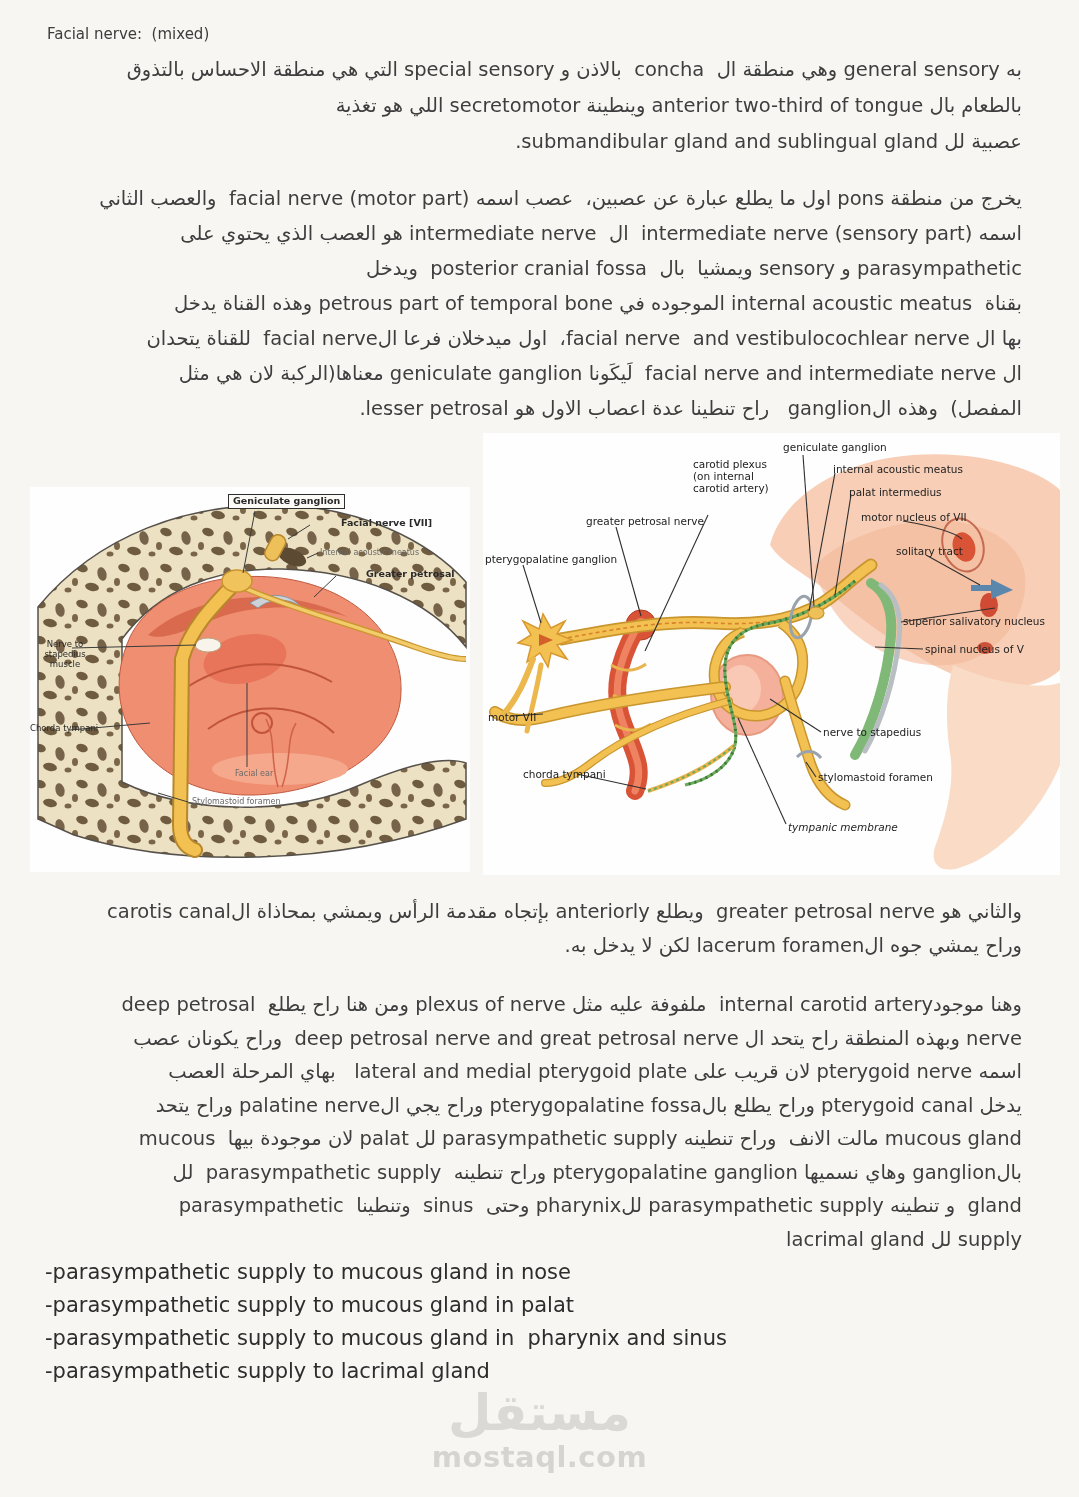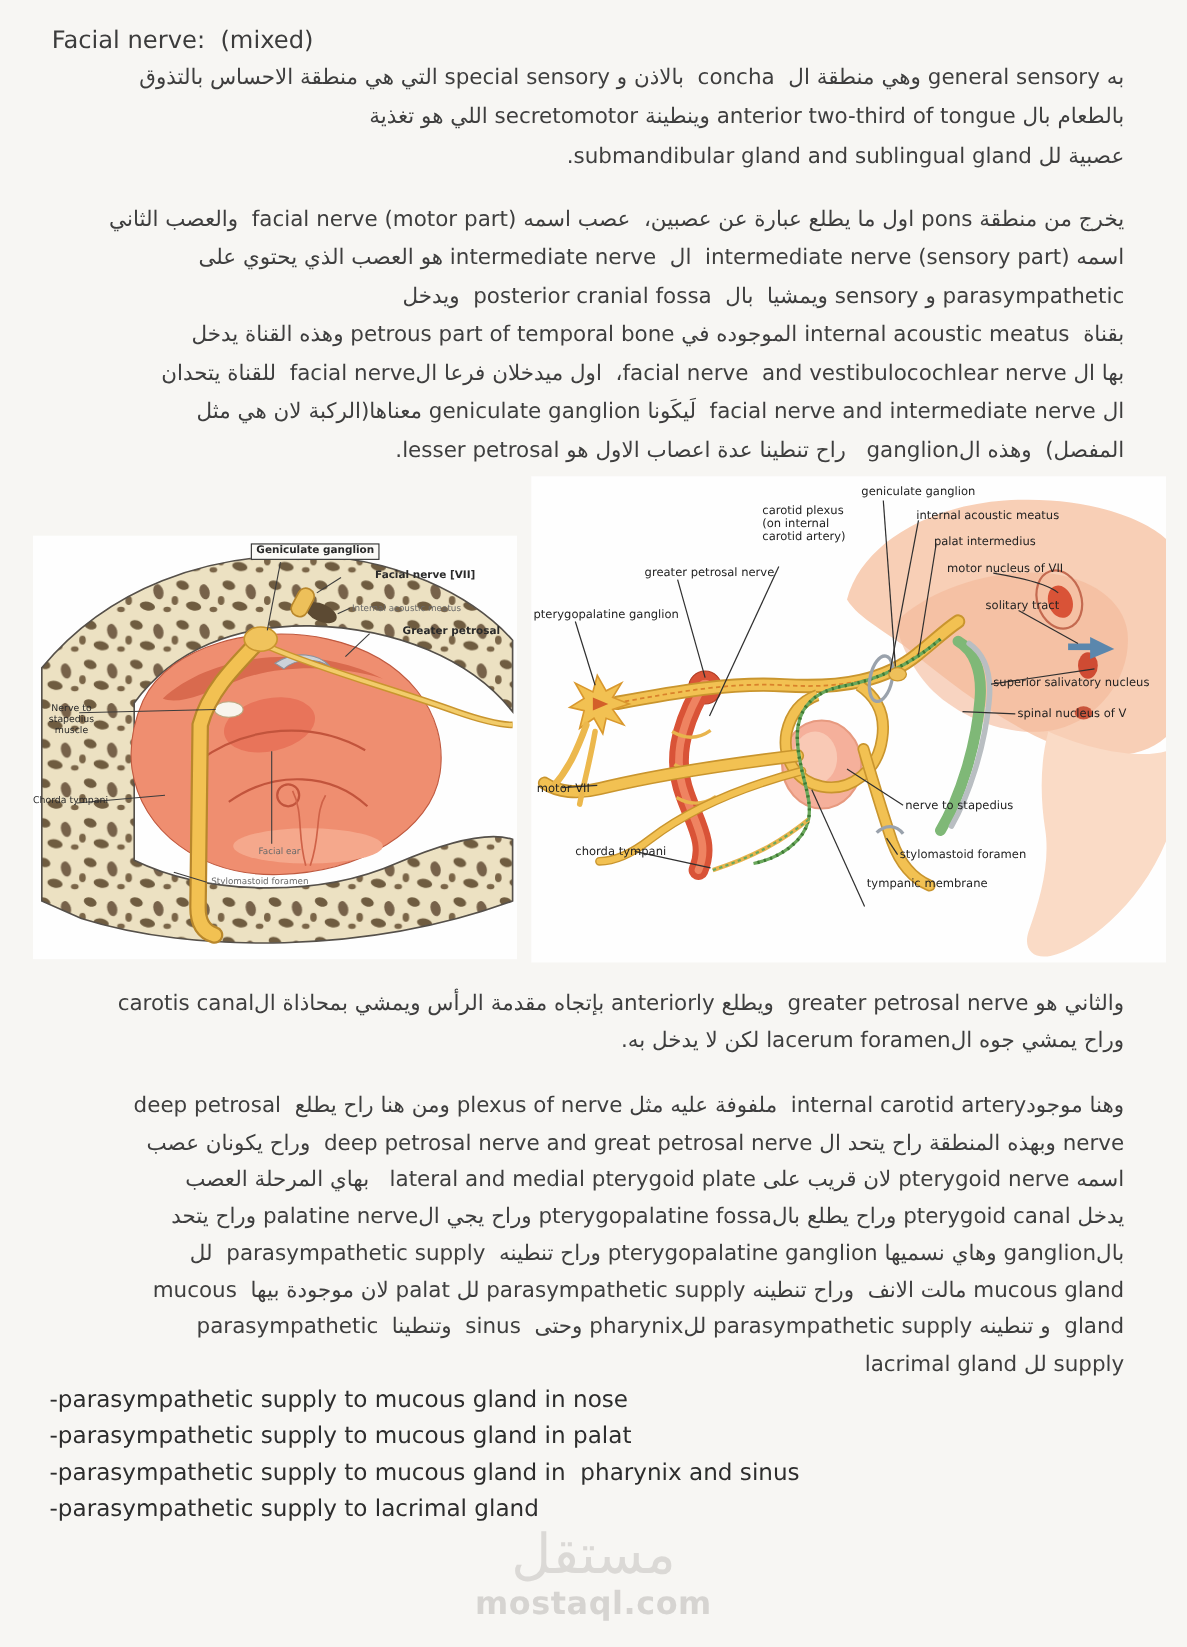--- a/index.html
+++ b/index.html
@@ -1,18 +1,18 @@
 <!DOCTYPE html>
 <html lang="ar"><head>
 <meta charset="utf-8">
 <style>
   html,body{margin:0;padding:0;}
   body{font-family:"DejaVu Sans","Liberation Sans",sans-serif;background:#f7f6f3;}
   .page{position:relative;width:1079px;height:1497px;background:#f7f6f3;overflow:hidden;}
-  .heading{position:absolute;left:47px;top:25px;font-size:22px;color:#3c3c3c;white-space:pre;}
+  .heading{position:absolute;left:47px;top:25px;font-size:15px;color:#3c3c3c;white-space:pre;}
   .para{position:absolute;right:57px;direction:rtl;text-align:right;color:#3e3e3e;font-size:19.5px;}
   .para .line{display:block;white-space:pre;}
   #p1{top:52px;line-height:36px;}
   #p2{top:181px;line-height:35px;}
   #p3{top:895px;line-height:34px;}
   #p4{top:988px;line-height:33.5px;}
   .supply-list{position:absolute;left:45px;top:1256px;font-size:21px;line-height:33px;color:#2d2d2d;}
   .supply-list .li{white-space:pre;}
   .figure{position:absolute;background:#fefefe;}
   #fig-left{left:30px;top:487px;width:440px;height:385px;}
@@ -20,21 +20,21 @@
   .figure svg{position:absolute;left:0;top:0;}
   .flabel{position:absolute;color:#2a2a2a;white-space:pre-line;line-height:1.15;z-index:3;}
   
   .lf{font-size:8.5px;}
   .lf.boxed{border:1.2px solid #2e2e2e;background:#fbfaf7;padding:1px 4px;font-size:9.5px;font-weight:600;}
   .lf.b{font-weight:600;font-size:9.5px;padding-left:28px;}
   .lf.gray{color:#6a6a6a;font-size:8px;}
   
   .rf{font-size:10.5px;color:#222;}
   .watermark{position:absolute;left:0;top:1388px;width:100%;text-align:center;z-index:2;}
-  .wm-logo{font-size:50px;font-weight:normal;color:#dbd9d6;line-height:1.0;}
+  .wm-logo{font-size:50px;font-weight:bold;color:#dbd9d6;line-height:1.0;}
   .wm-domain{font-size:29px;font-weight:bold;color:#d6d4d1;letter-spacing:.5px;margin-top:2px;}
 </style>
 </head>
 <body>
 
 <div class="page">
 
   <div class="heading">Facial nerve:  (mixed)</div>
 
   <div class="para" id="p1">
@@ -192,35 +192,35 @@
     <span class="flabel rf" style="left:103px;top:82px;">greater petrosal nerve</span>
     <span class="flabel rf" style="left:378px;top:78px;">motor nucleus of VII</span>
     <span class="flabel rf" style="left:413px;top:112px;">solitary tract</span>
     <span class="flabel rf" style="left:2px;top:120px;">pterygopalatine ganglion</span>
     <span class="flabel rf" style="left:420px;top:182px;">superior salivatory nucleus</span>
     <span class="flabel rf" style="left:442px;top:210px;">spinal nucleus of V</span>
     <span class="flabel rf" style="left:5px;top:278px;">motor VII</span>
     <span class="flabel rf" style="left:340px;top:293px;">nerve to stapedius</span>
     <span class="flabel rf" style="left:40px;top:335px;">chorda tympani</span>
     <span class="flabel rf" style="left:335px;top:338px;">stylomastoid foramen</span>
-    <span class="flabel rf" style="left:305px;top:364px;">tympanic membrane</span>
+    <span class="flabel rf" style="left:305px;top:388px;font-style:italic;">tympanic membrane</span>
   </figure>
 
   <div class="para" id="p3">
     <span class="line">والثاني هو greater petrosal nerve  ويطلع anteriorly بإتجاه مقدمة الرأس ويمشي بمحاذاة الcarotis canal</span>
     <span class="line">وراح يمشي جوه الlacerum foramen لكن لا يدخل به.</span>
   </div>
 
   <div class="para" id="p4">
     <span class="line">وهنا موجودinternal carotid artery  ملفوفة عليه مثل plexus of nerve ومن هنا راح يطلع  deep petrosal</span>
     <span class="line">nerve وبهذه المنطقة راح يتحد ال deep petrosal nerve and great petrosal nerve  وراح يكونان عصب</span>
     <span class="line">اسمه pterygoid nerve لان قريب على lateral and medial pterygoid plate   بهاي المرحلة العصب</span>
     <span class="line">يدخل pterygoid canal وراح يطلع بالpterygopalatine fossa وراح يجي الpalatine nerve وراح يتحد</span>
+    <span class="line">mucous gland مالت الانف  وراح تنطينه parasympathetic supply لل palat لان موجودة بيها  mucous</span>
     <span class="line">بالganglion وهاي نسميها pterygopalatine ganglion وراح تنطينه  parasympathetic supply  لل</span>
-    <span class="line">mucous gland مالت الانف  وراح تنطينه parasympathetic supply لل palat لان موجودة بيها  mucous</span>
     <span class="line">gland  و تنطينه parasympathetic supply للpharynix وحتى  sinus  وتنطينا  parasympathetic</span>
     <span class="line">supply لل lacrimal gland</span>
   </div>
 
   <div class="supply-list">
     <div class="li">-parasympathetic supply to mucous gland in nose</div>
     <div class="li">-parasympathetic supply to mucous gland in palat</div>
     <div class="li">-parasympathetic supply to mucous gland in  pharynix and sinus</div>
     <div class="li">-parasympathetic supply to lacrimal gland</div>
   </div>

